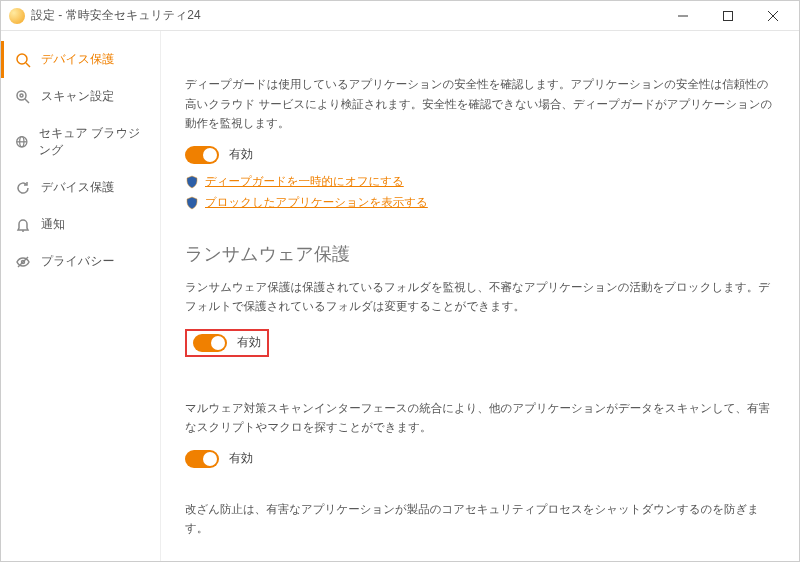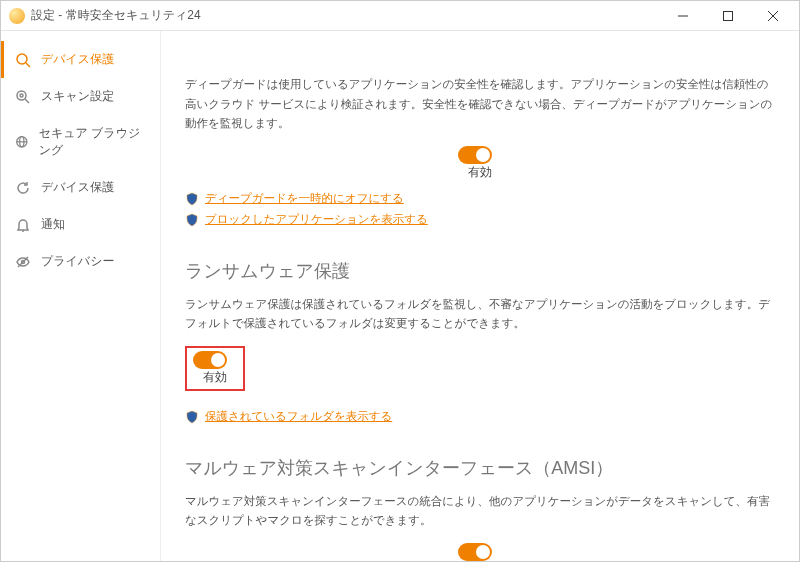--- a/index.html
+++ b/index.html
@@ -21,21 +21,21 @@
 .sidebar-item .sicon { width: 16px; height: 16px; margin-right: 10px; display: flex; align-items: center; justify-content: center; }
 .sidebar-item .sicon svg { stroke: #888; fill: none; stroke-width: 1.5; }
 .sidebar-item.active .sicon svg { stroke: #f08000; }
 
 
 .content { flex: 1; padding: 12px 24px 12px 24px; overflow-y: auto; }
 .section { margin-bottom: 30px; margin-top: 32px; }
 .section-title { font-size: 18px; color: #777; font-weight: 300; margin-bottom: 12px; }
 .section-desc { font-size: 11.5px; color: #555; line-height: 1.7; margin-bottom: 12px; }
 
-.toggle-row { display: flex; align-items: center; margin-bottom: 10px; flex-direction: column; }
+.toggle-row { display: flex; align-items: center; margin-bottom: 10px; }
 .toggle-row.highlighted { border: 2px solid #e53935; padding: 3px 6px; display: inline-flex; }
 
 .toggle { width: 34px; height: 18px; background: #f08000; border-radius: 9px; position: relative; cursor: pointer; margin-right: 10px; }
 .toggle .knob { width: 14px; height: 14px; background: #fff; border-radius: 50%; position: absolute; top: 2px; right: 2px; }
 .toggle-label { font-size: 12px; color: #444; }
 
 .link-row { display: flex; align-items: flex-end; margin-bottom: 6px; }
 .link-row .shield { width: 14px; height: 14px; margin-right: 6px; }
 .link-row a { color: #f08000; text-decoration: underline; font-size: 11.5px; cursor: pointer; }
 
@@ -162,30 +162,23 @@
       <div class="section-title">ランサムウェア保護</div>
       <div class="section-desc">ランサムウェア保護は保護されているフォルダを監視し、不審なアプリケーションの活動をブロックします。デフォルトで保護されているフォルダは変更することができます。</div>
       <div>
         <div class="toggle-row highlighted">
           <div class="toggle">
               <div class="knob"></div>
             </div>
           <span class="toggle-label">有効</span>
         </div>
       </div>
-      <div class="link-row" style="margin-top:8px">
-        <span class="shield"><svg viewBox="0 0 14 14">
-              <path d="M7 1l5 2v3c0 3-2 5.5-5 7-3-1.5-5-4-5-7V3z"></path>
-            </svg></span>
-        <a>保護されているフォルダを表示する</a>
-      </div>
     </div>
 
     <div class="section">
-      <div class="section-title">マルウェア対策スキャンインターフェース（AMSI）</div>
       <div class="section-desc">マルウェア対策スキャンインターフェースの統合により、他のアプリケーションがデータをスキャンして、有害なスクリプトやマクロを探すことができます。</div>
       <div class="toggle-row">
         <div class="toggle">
             <div class="knob"></div>
           </div>
         <span class="toggle-label">有効</span>
       </div>
     </div>
 
     <div class="section">

